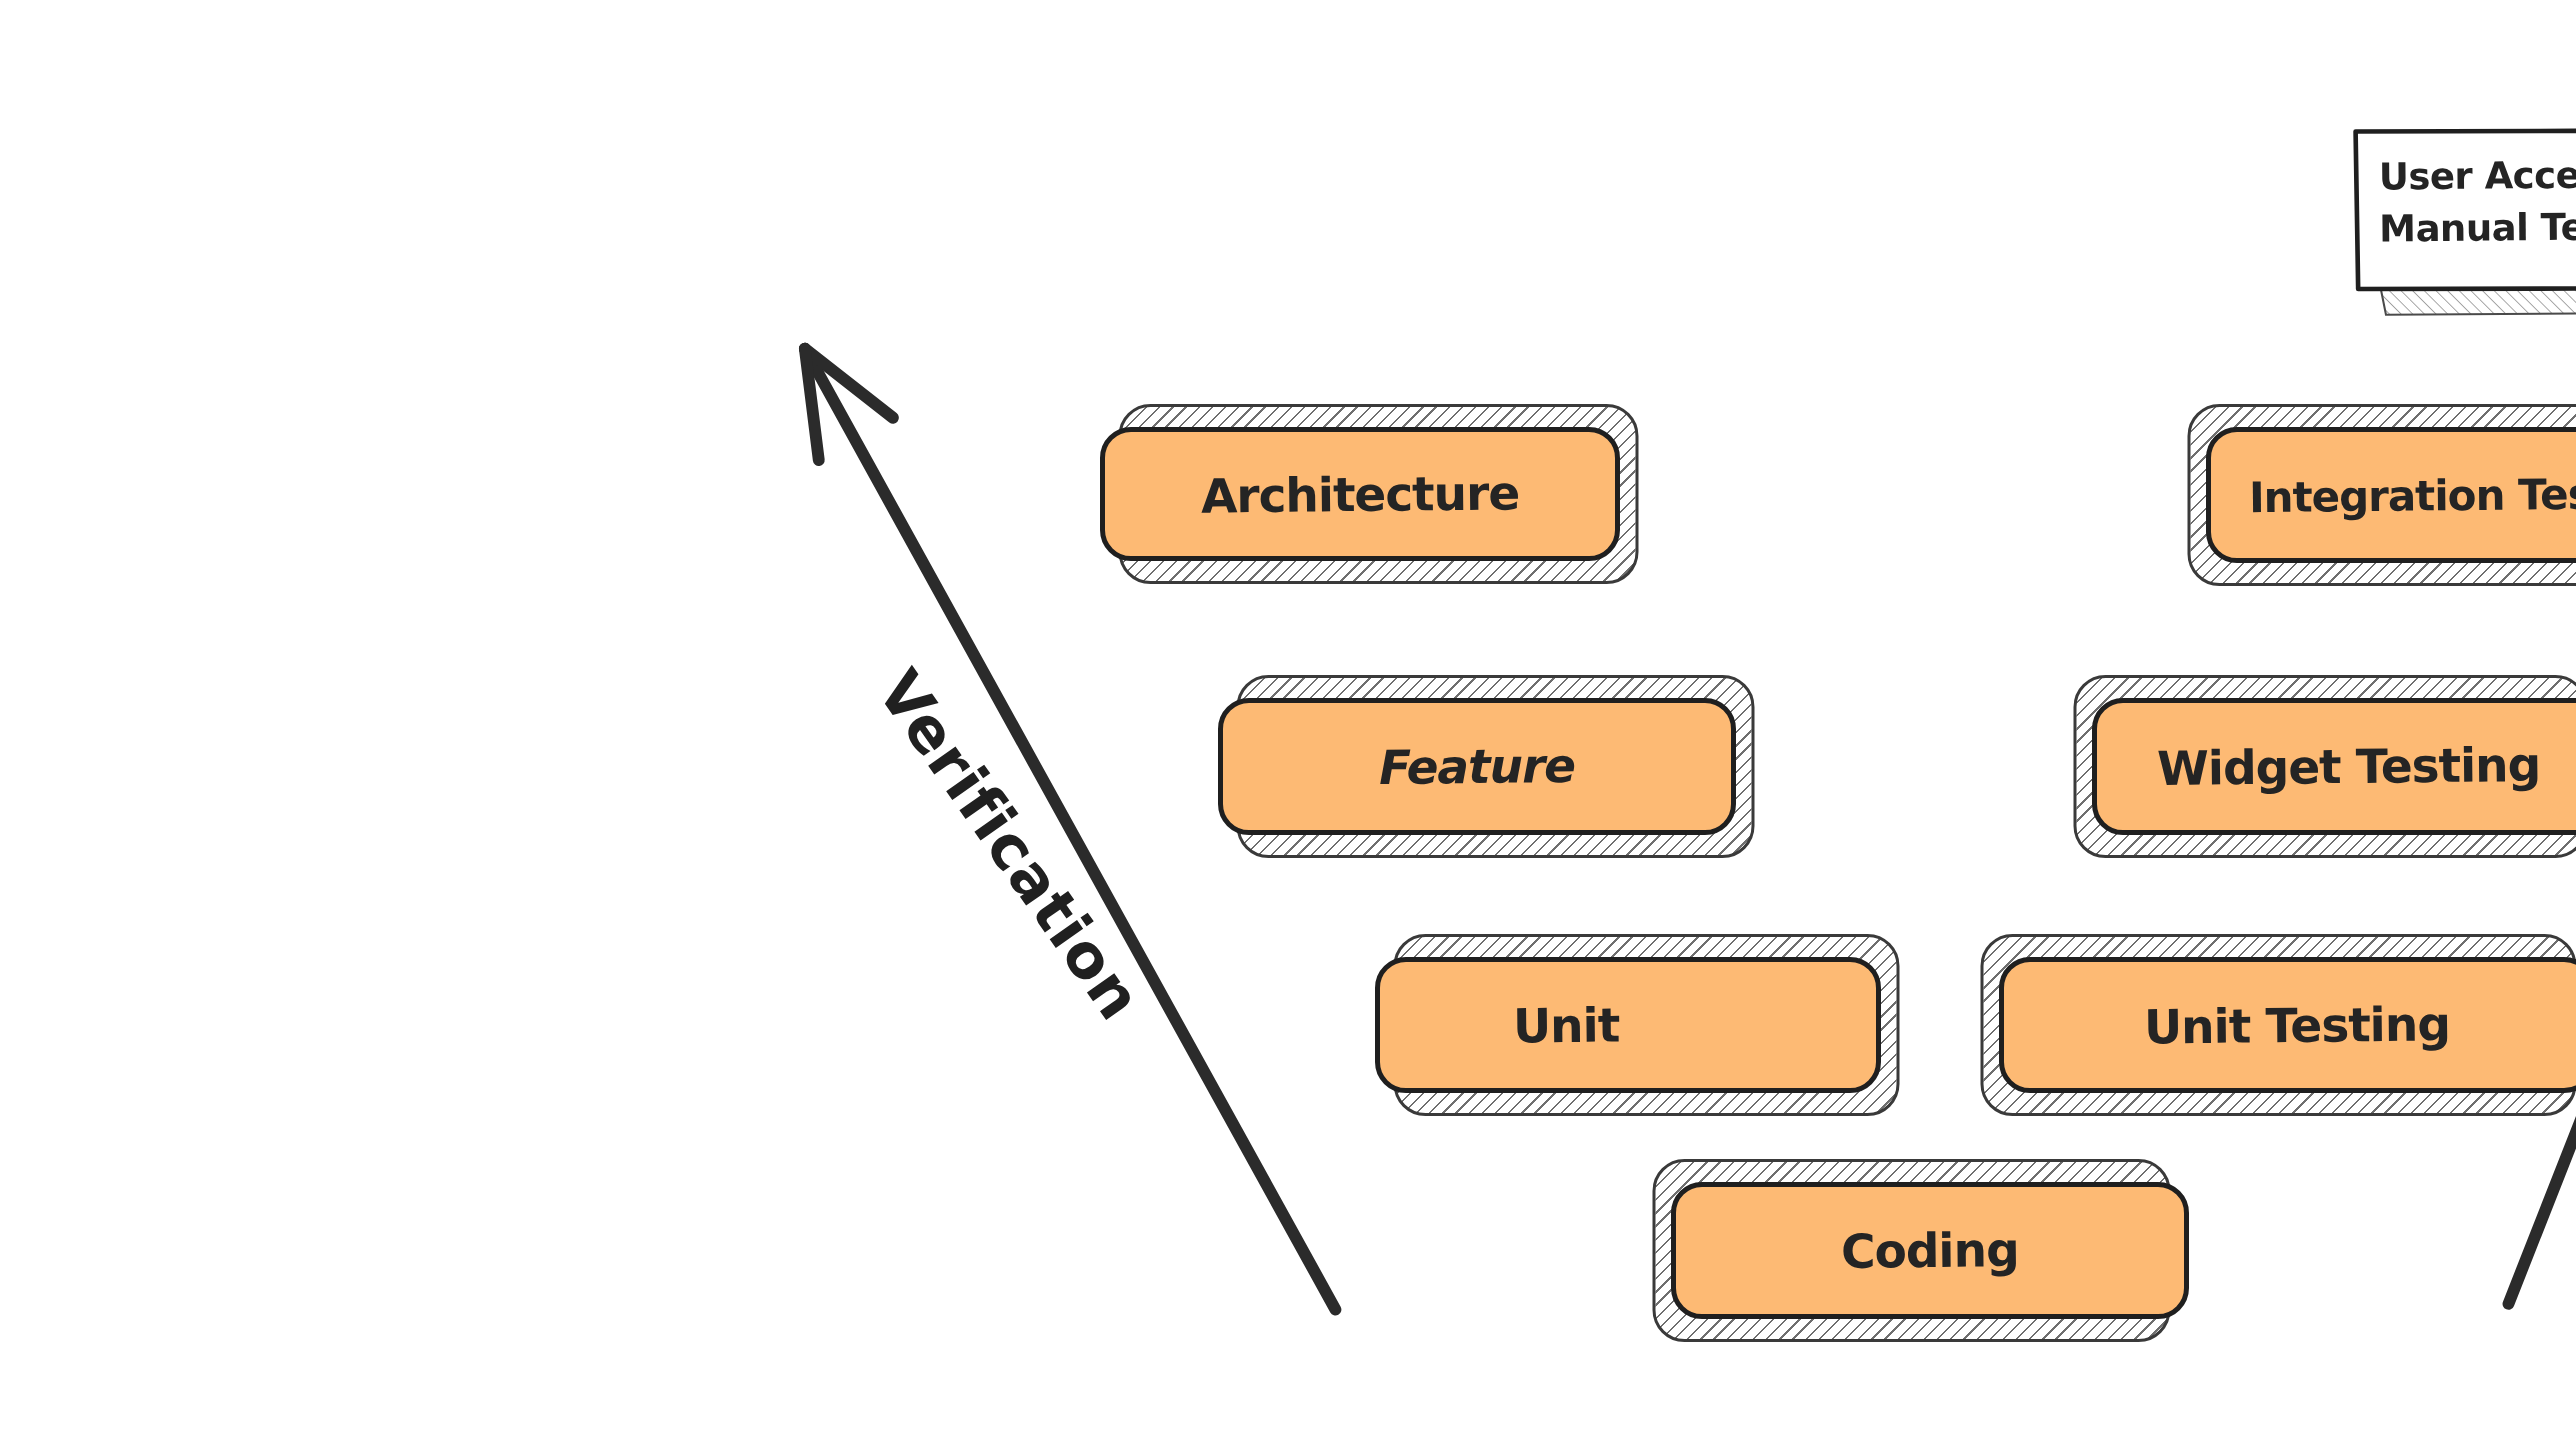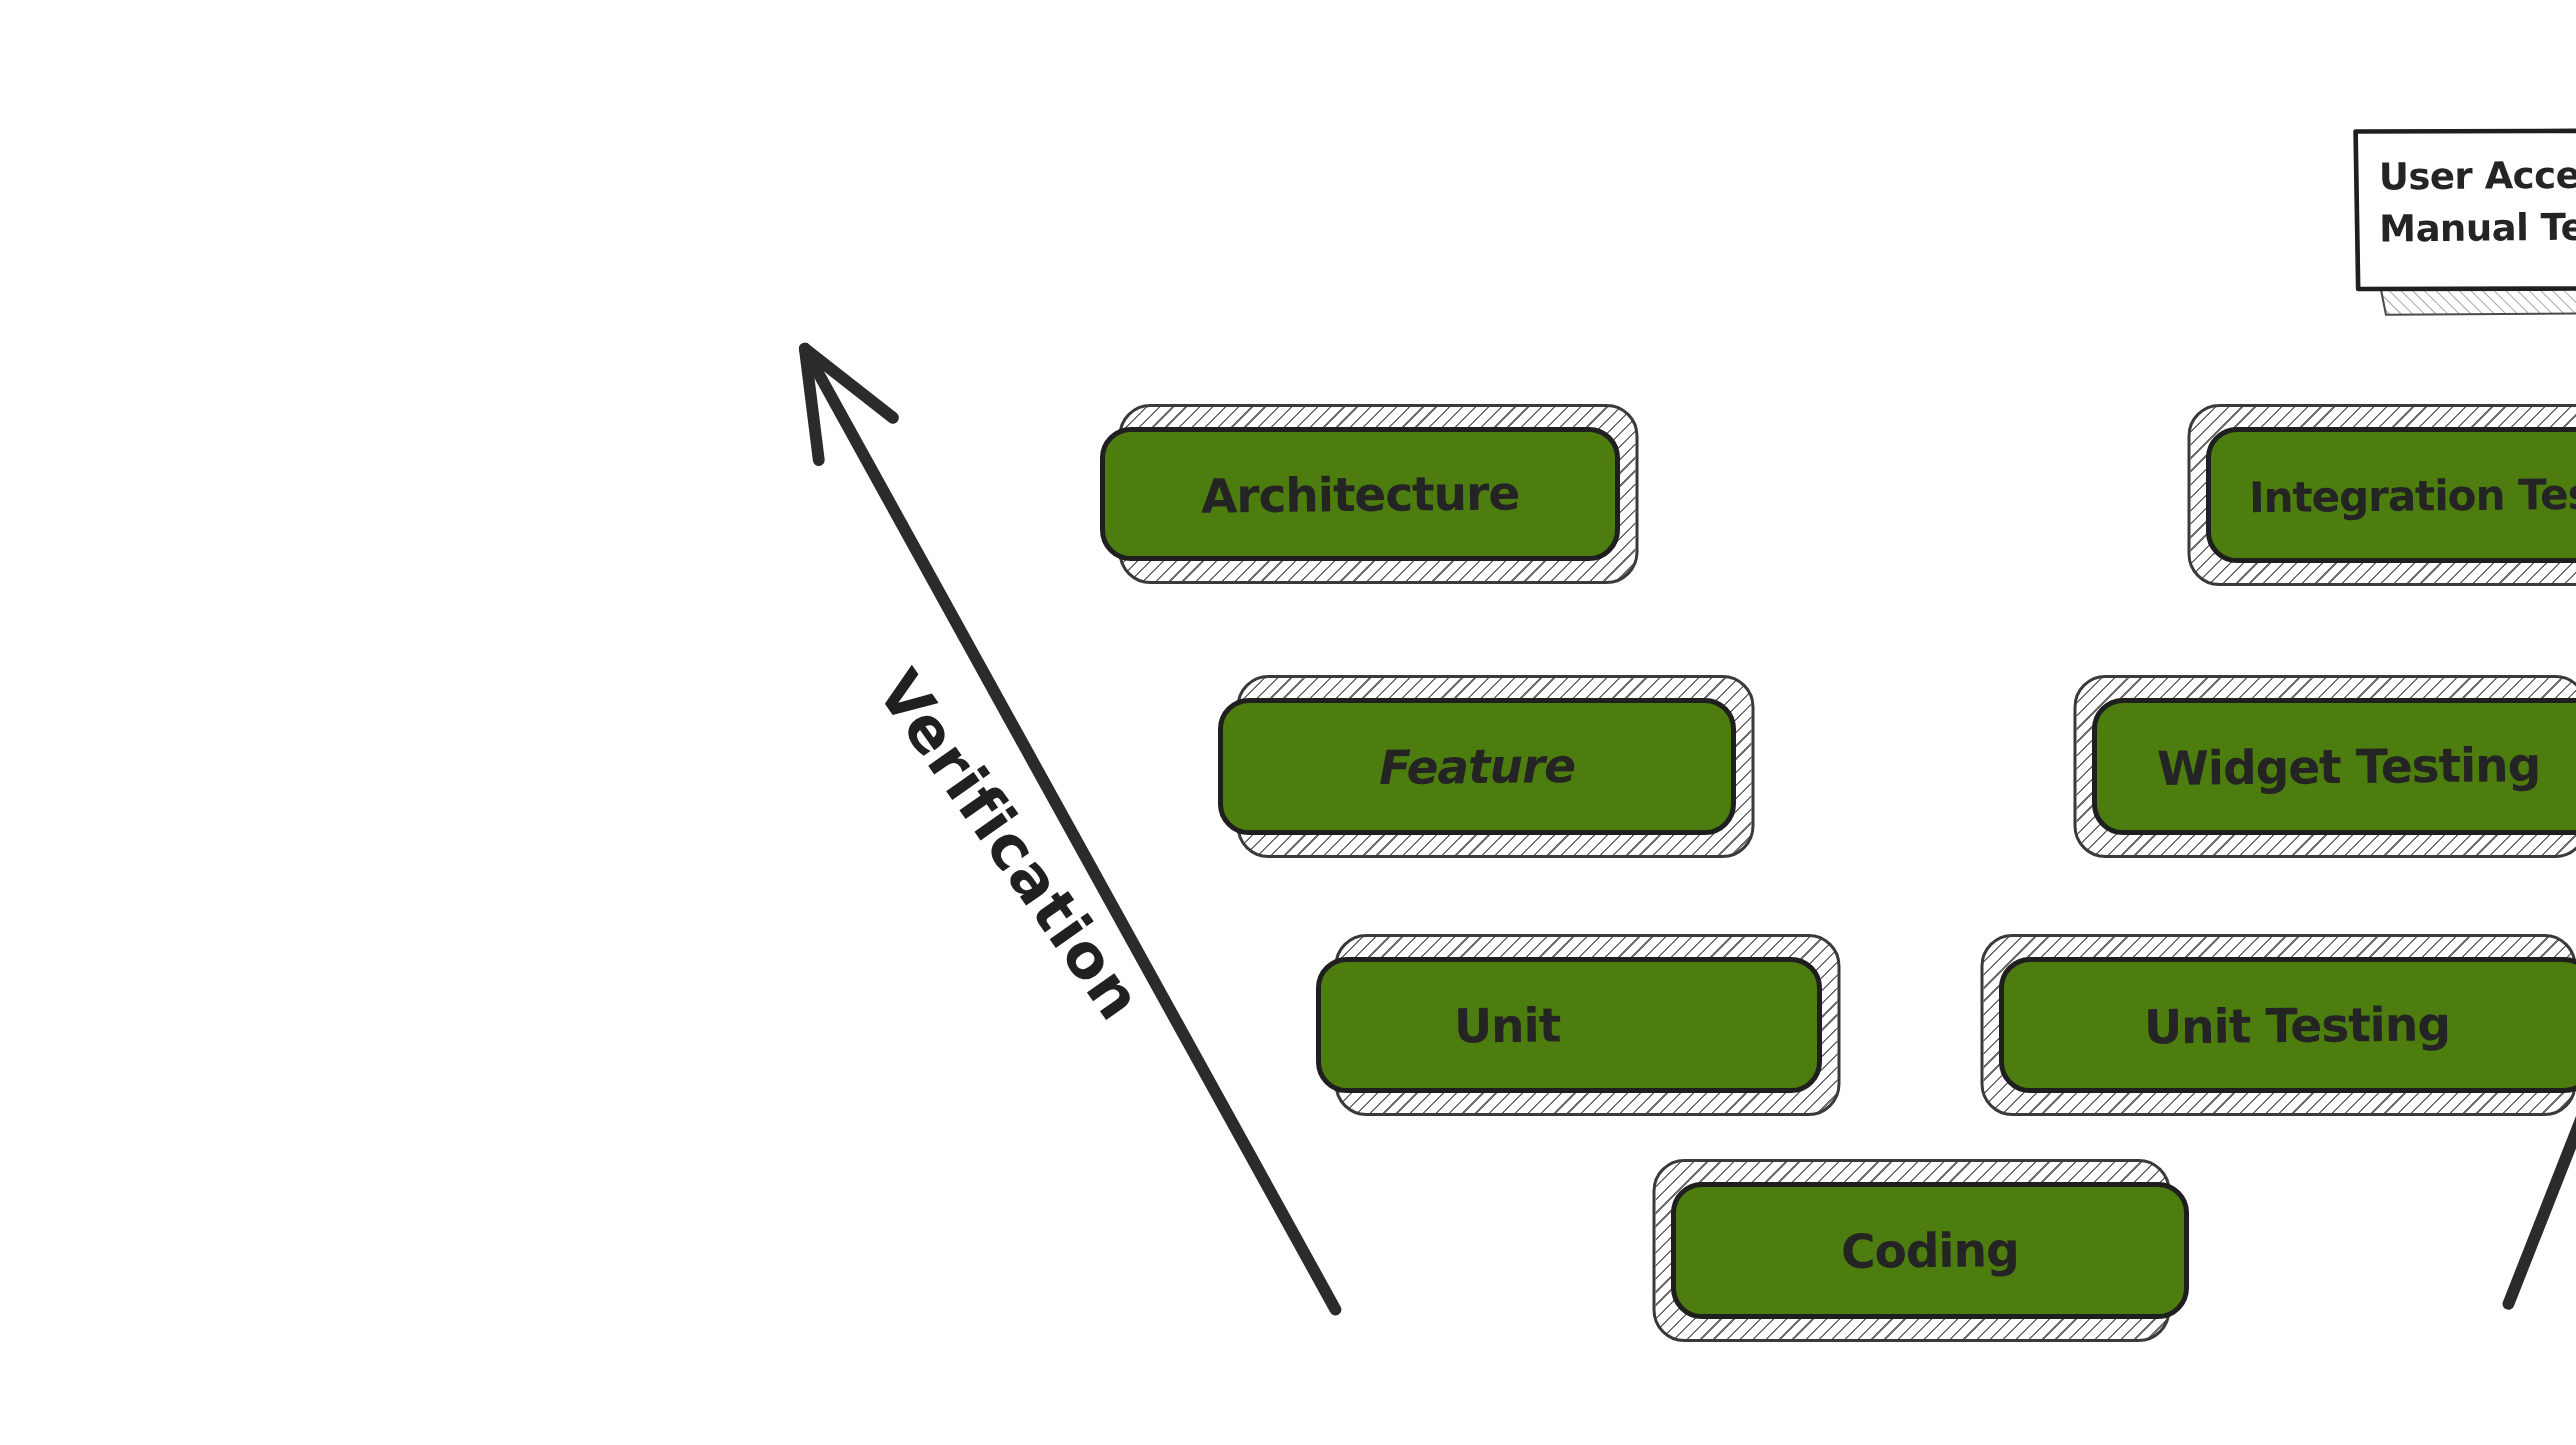--- a/index.html
+++ b/index.html
@@ -17,21 +17,21 @@
   .vbox .shadow{
     position:absolute; inset:0;
     transform:translate(18.5px,23px);
     border:3.6px solid #3a3a3a;
     border-radius:32px;
     background:repeating-linear-gradient(135deg, rgba(255,255,255,0) 0 7.7px, #6f6f6f 7.7px 9.3px);
   }
   .vbox.shadow-left .shadow{ transform:translate(-18.5px,23px); }
   .vbox .face{
     position:absolute; inset:0;
-    background:#4d7c0f;
+    background:#fdba74;
     border:5.7px solid #1f1f1f;
     border-radius:31px;
     display:flex; align-items:center; justify-content:center;margin-top:46px;
   }
   .vbox .label{
     font-weight:bold;
     font-size:47px;
     letter-spacing:-1px;
     white-space:nowrap;
     color:#242424;
@@ -123,21 +123,21 @@
     </div>
   </div>
 
   <div class="vbox shadow-right" style="left:1218px; top:652px; width:518px; height:183px;font-style:italic;">
     <div class="shadow"></div>
     <div class="face">
       <span class="label">Feature</span>
     </div>
   </div>
 
-  <div class="vbox shadow-right" style="left:1316px; top:911px; width:506px; height:182px;">
+  <div class="vbox shadow-right" style="left:1375px; top:911px; width:506px; height:182px;">
     <div class="shadow"></div>
     <div class="face">
       <span class="label nudge-left">Unit</span>
     </div>
   </div>
 
   <div class="vbox shadow-left" style="left:1671px; top:1136px; width:518px; height:183px;">
     <div class="shadow"></div>
     <div class="face">
       <span class="label">Coding</span>

